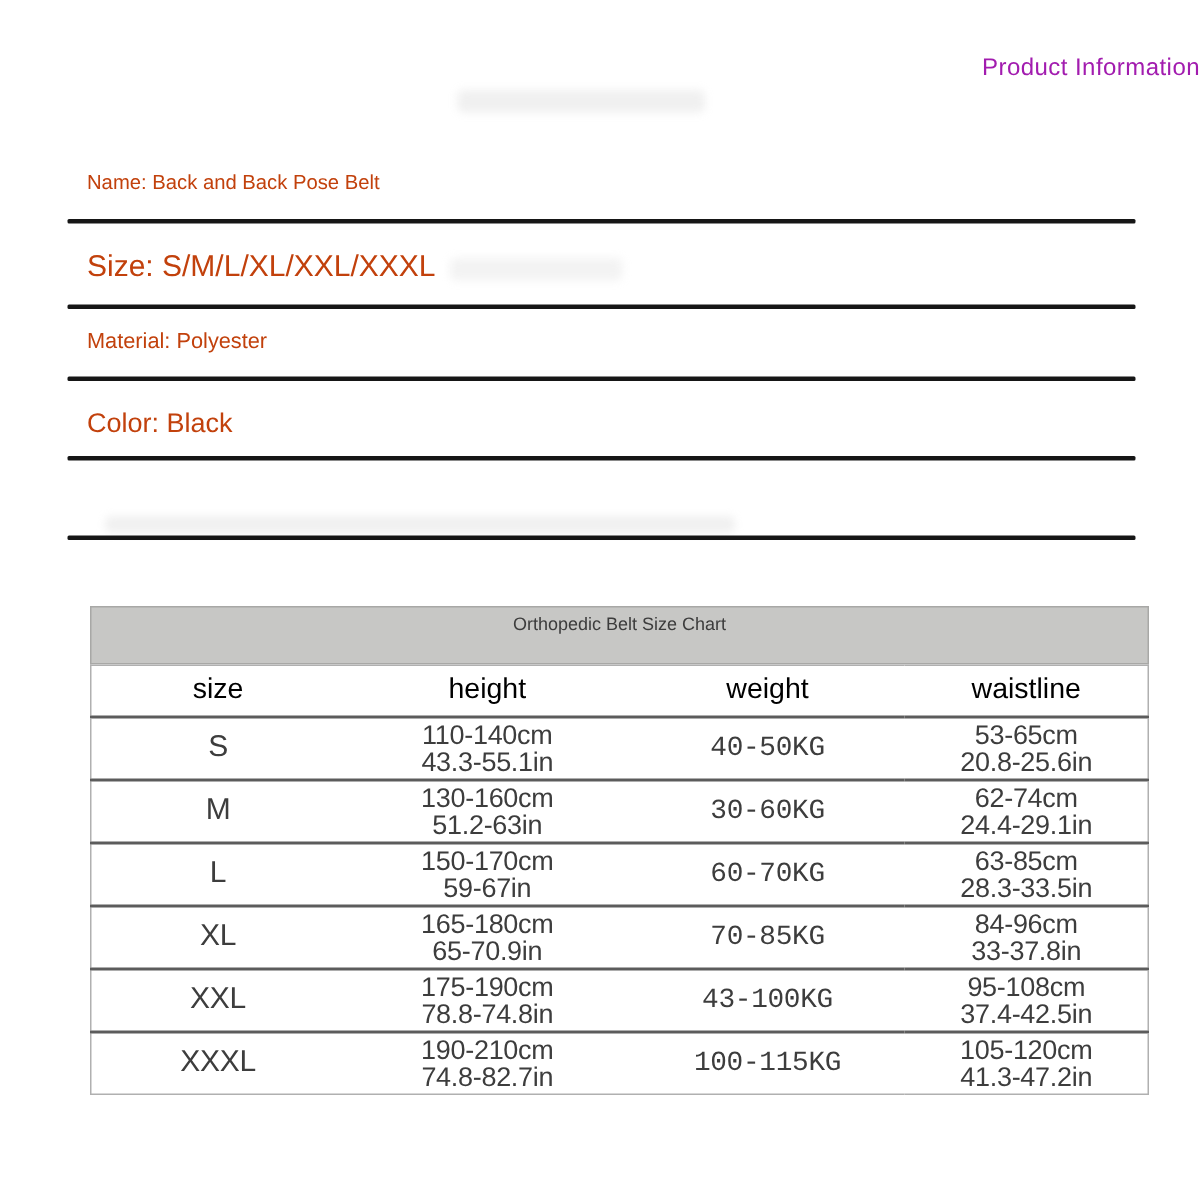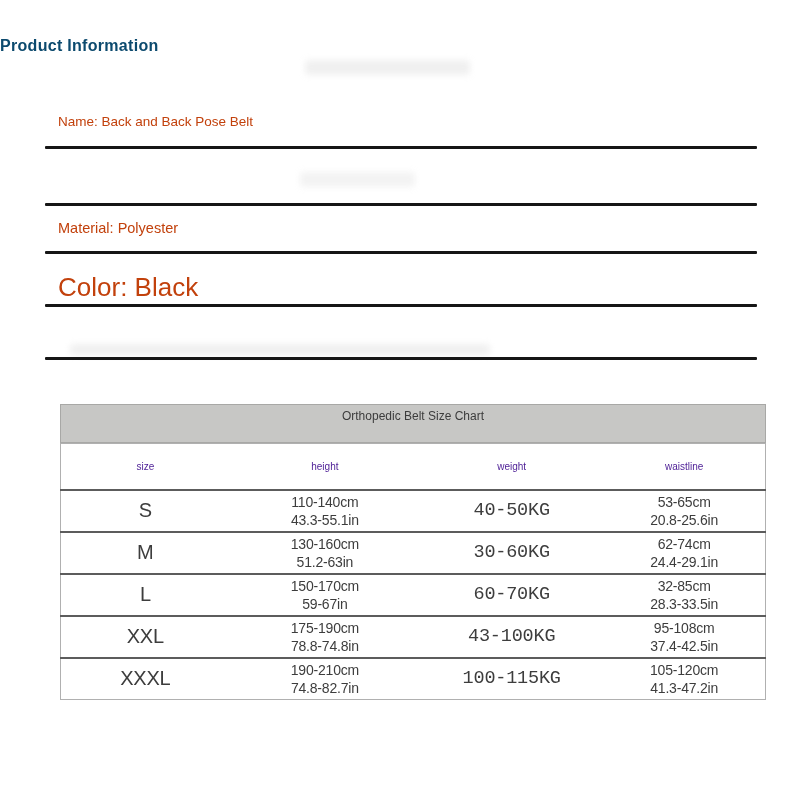--- a/index.html
+++ b/index.html
@@ -16,29 +16,29 @@
   body{
     background:var(--page-bg);
     font-family:"Liberation Sans","DejaVu Sans",sans-serif;
     color:var(--text);
     overflow:hidden;
   }
   .page{position:relative;width:800px;height:800px;background:var(--page-bg);}
 
   .title{
     position:absolute;left:0;right:0;top:37px;
-    text-align:left;font-size:16px;font-weight:700;
-    letter-spacing:.3px;color:#0c4a6e;
+    text-align:right;font-size:16px;font-weight:400;
+    letter-spacing:.3px;color:#a21caf;
   }
 
   .field{position:absolute;left:58px;white-space:nowrap;color:#c2410c;}
   .f-name{top:114px;font-size:13.5px;}
   .f-size{top:167px;font-size:20px;}
   .f-material{top:220px;font-size:14.5px;}
-  .f-color{top:272px;font-size:26px;}
+  .f-color{top:272px;font-size:18px;}
   .f-function{top:325px;font-size:12.5px;}
 
   .rule{position:absolute;left:45px;width:712px;height:3px;background:var(--divider);border-radius:1px;}
   .r0{top:146px;}
   .r1{top:203px;}
   .r2{top:251px;}
   .r3{top:304px;}
   .r4{top:357px;}
 
   
@@ -59,43 +59,44 @@
   .chart-table{
     width:100%;border-collapse:collapse;table-layout:fixed;
     border:1px solid var(--table-outer-border);
     background:#fff;
   }
   .chart-table col.c-size{width:24%;}
   .chart-table col.c-height{width:27%;}
   .chart-table col.c-weight{width:26%;}
   .chart-table col.c-waist{width:23%;}
   .chart-table th{
-    height:46px;font-weight:400;font-size:10px;color:#4c1d95;
+    height:34px;font-weight:400;font-size:19px;color:#000000;
     text-align:center;vertical-align:middle;
   }
   .chart-table td{
     height:42px;text-align:center;vertical-align:middle;
     font-size:17px;color:#3d3d3d;letter-spacing:-.2px;line-height:1.05;
   }
   .chart-table tbody tr td{border-top:2px solid var(--row-line);}
   .chart-table td.cell-size{font-size:20px;}
   .chart-table td.cell-weight{font-size:18.5px;font-family:Liberation Mono, monospace;}
-  .cell-line{display:block;font-size:14px;line-height:18px;}
+  .cell-line{display:block;font-size:18px;line-height:18px;}
 </style>
 </head>
 <body>
 
 <div class="page">
 
   <div class="title">Product Information</div>
   <div class="ghost g-title"></div>
 
   <div class="field f-name">Name: Back and Back Pose Belt</div>
   <div class="rule r0"></div>
 
+  <div class="field f-size">Size: S/M/L/XL/XXL/XXXL</div>
   <div class="ghost g-size"></div>
   <div class="rule r1"></div>
 
   <div class="field f-material">Material: Polyester</div>
   <div class="rule r2"></div>
 
   <div class="field f-color">Color: Black</div>
   <div class="rule r3"></div>
 
   <div class="ghost g-function"></div>
@@ -147,22 +148,34 @@
             </td>
           </tr>
           <tr>
             <td class="cell-size">L</td>
             <td class="cell-two">
               <span class="cell-line">150-170cm</span>
               <span class="cell-line">59-67in</span>
             </td>
             <td class="cell-weight">60-70KG</td>
             <td class="cell-two">
-              <span class="cell-line">32-85cm</span>
+              <span class="cell-line">63-85cm</span>
               <span class="cell-line">28.3-33.5in</span>
+            </td>
+          </tr>
+          <tr>
+            <td class="cell-size">XL</td>
+            <td class="cell-two">
+              <span class="cell-line">165-180cm</span>
+              <span class="cell-line">65-70.9in</span>
+            </td>
+            <td class="cell-weight">70-85KG</td>
+            <td class="cell-two">
+              <span class="cell-line">84-96cm</span>
+              <span class="cell-line">33-37.8in</span>
             </td>
           </tr>
           <tr>
             <td class="cell-size">XXL</td>
             <td class="cell-two">
               <span class="cell-line">175-190cm</span>
               <span class="cell-line">78.8-74.8in</span>
             </td>
             <td class="cell-weight">43-100KG</td>
             <td class="cell-two">

